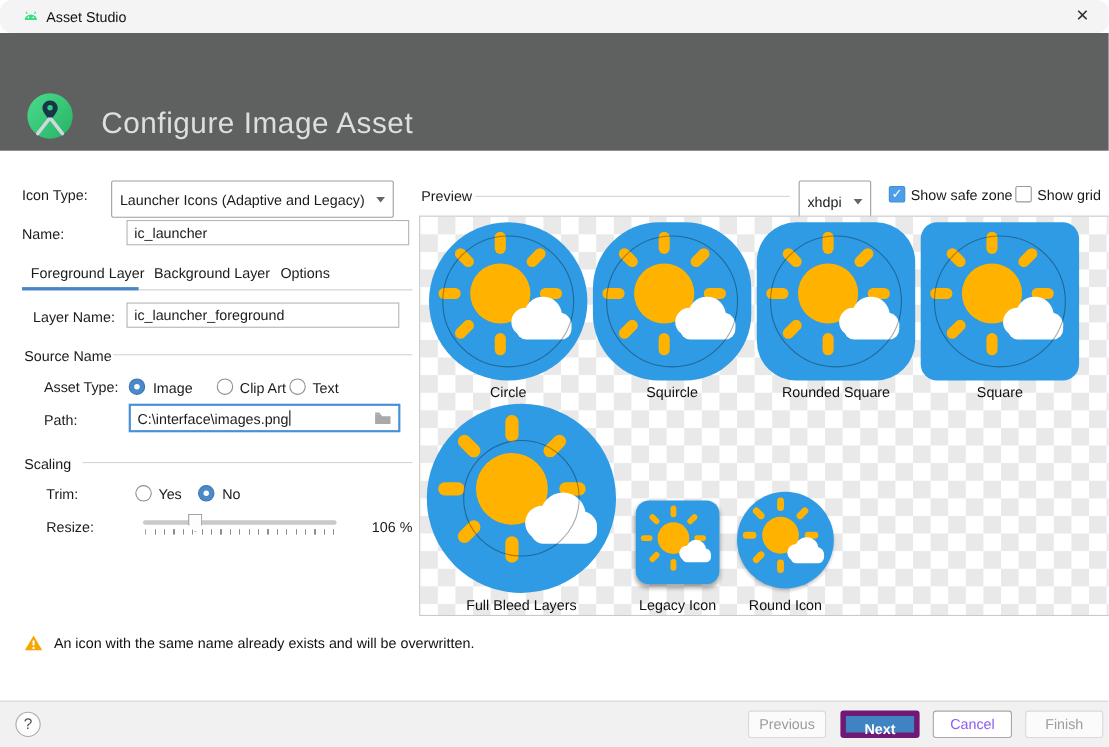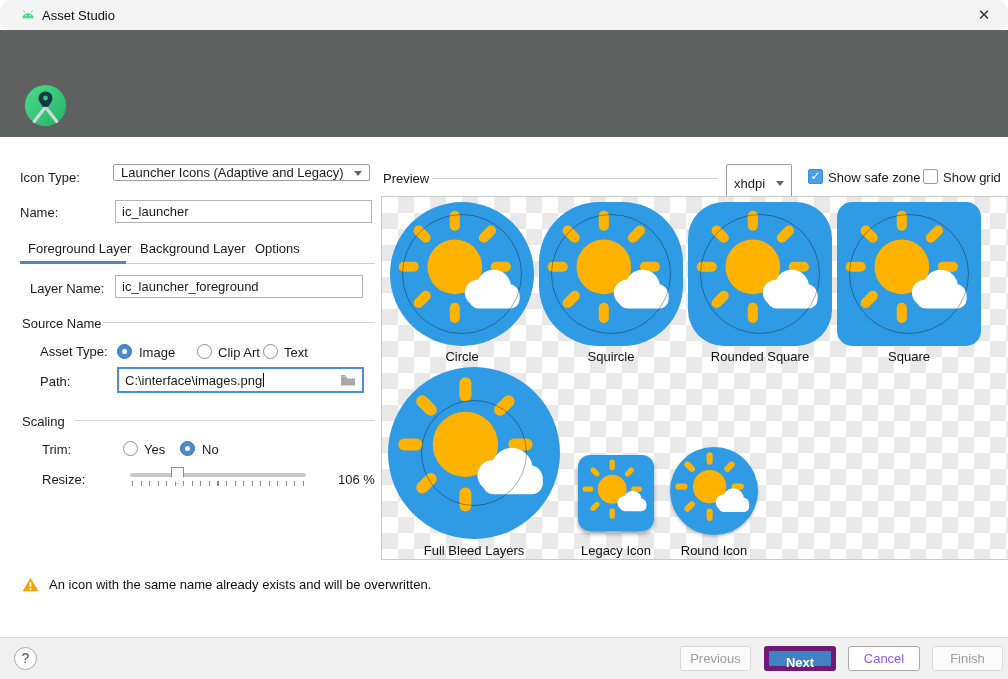--- a/index.html
+++ b/index.html
@@ -143,24 +143,25 @@
       </linearGradient>
     </defs>
     <circle cx="24" cy="24" r="22" fill="url(#lg)"></circle>
     <path d="M24 9c-4.1 0-7.4 3.2-7.4 7.2 0 5 7.4 11.8 7.4 11.8s7.4-6.8 7.4-11.8C31.4 12.2 28.1 9 24 9z" fill="#173648"></path>
     <circle cx="24" cy="16" r="2.6" fill="#35c97c"></circle>
     <g stroke="#cfd8dc" stroke-width="3.4" stroke-linecap="round">
       <line x1="23" y1="27" x2="12" y2="41"></line>
       <line x1="25" y1="27" x2="36" y2="41"></line>
     </g>
   </svg>
+  <div class="htitle">Configure Image Asset</div>
 </div>
 
 <span class="lbl" style="left:20px;top:170px">Icon Type:</span>
-<div class="combo" style="left:113px;top:164px;width:257px;height:17px">
+<div class="combo" style="left:101px;top:164px;width:257px;height:34px">
   <span>Launcher Icons (Adaptive and Legacy)</span>
   <span class="arr"></span>
 </div>
 
 <span class="lbl" style="left:20px;top:205px">Name:</span>
 <div class="field" style="left:115px;top:200px;width:257px;height:23px">
   <span>ic_launcher</span>
 </div>
 
 <div class="tab-gray-line"></div>

